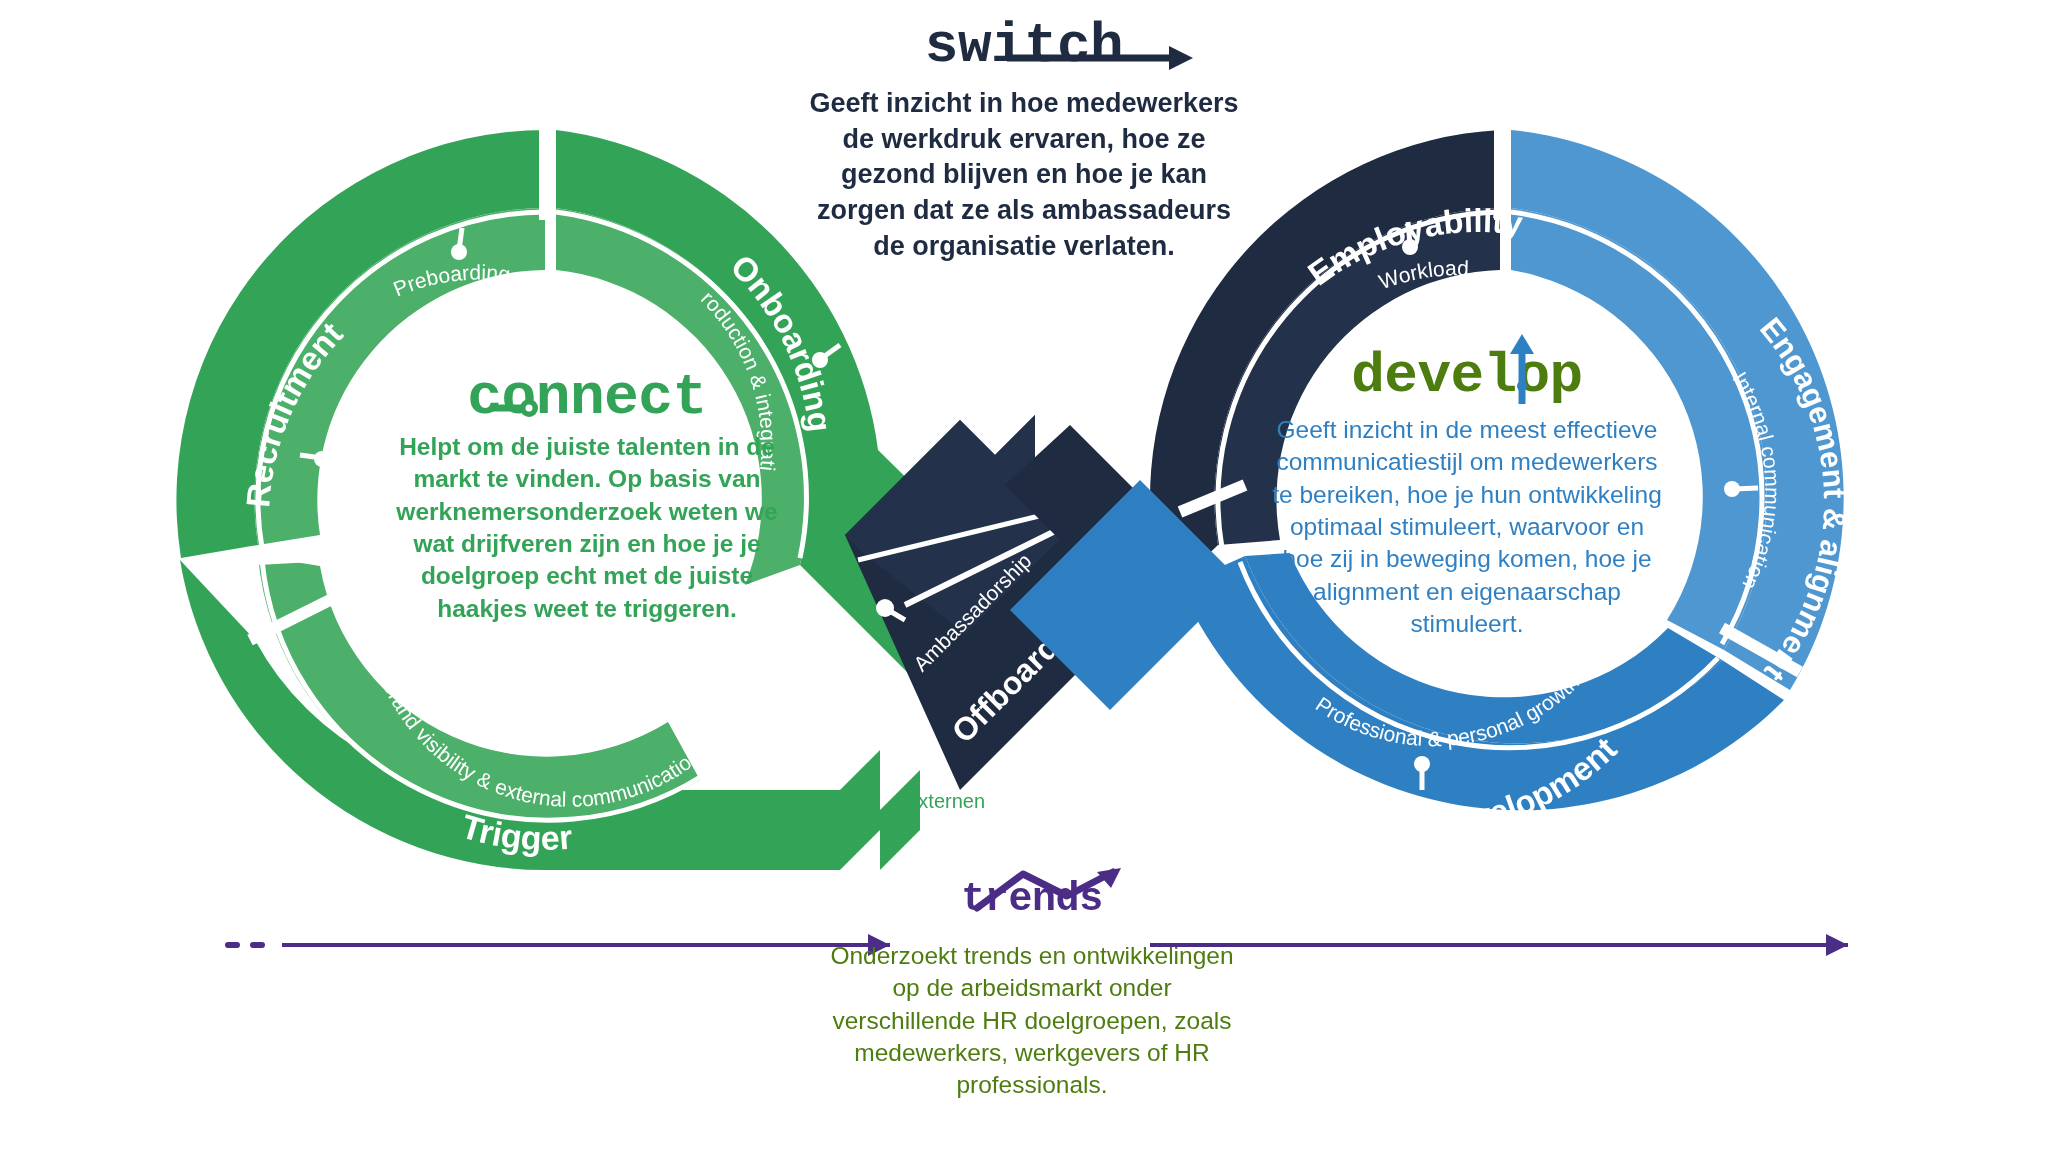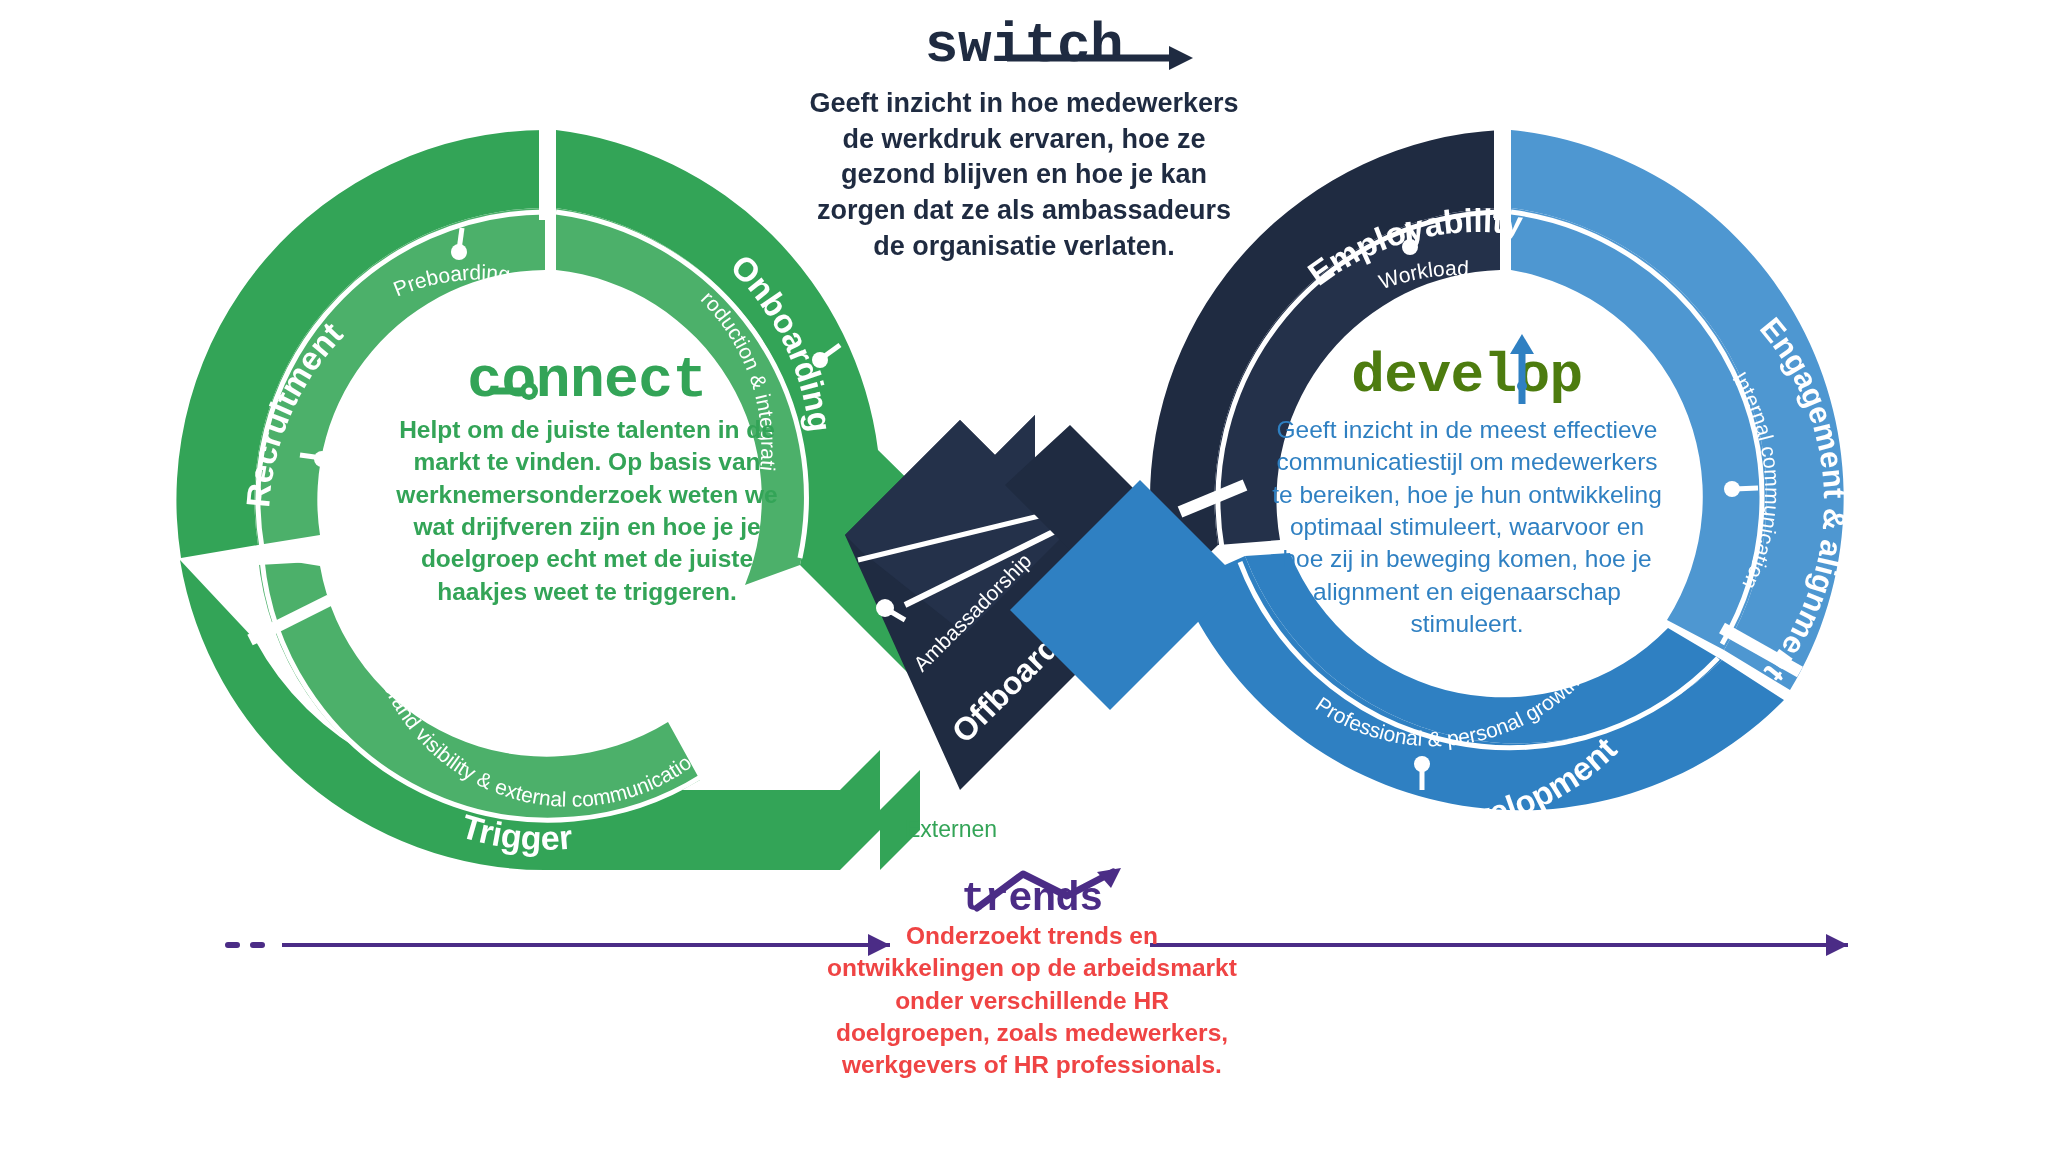--- a/index.html
+++ b/index.html
@@ -22,43 +22,43 @@
 
   
   #switch-block{left:800px;top:18px;width:448px;text-align:center;}
   #switch-logo{font-size:56px;color:#1f2b41;position:relative;display:inline-block;}
   #switch-desc{
     font-size:27px;line-height:1.32;color:#1f2b41;font-weight:bold;
     margin-top:12px;
   }
 
   
-  #connect-block{left:392px;top:352px;width:390px;text-align:center;}
+  #connect-block{left:392px;top:369px;width:390px;text-align:center;}
   #connect-logo{font-size:58px;color:#34a853;color:#33a457;position:relative;display:inline-block;}
   #connect-desc{
     font-size:24.5px;line-height:1.32;color:#33a457;font-weight:bold;margin-top:4px;
   }
 
   
   #develop-block{left:1272px;top:348px;width:390px;text-align:center;}
   #develop-logo{font-size:56px;color:#4d7c0f;position:relative;display:inline-block;}
   #develop-desc{
     font-size:24.5px;line-height:1.32;color:#2f80c2;font-weight:normal;margin-top:10px;
   }
 
   
   #trends-block{left:852px;top:880px;width:360px;text-align:center;}
   #trends-logo{font-size:40px;color:#4b2c86;position:relative;display:inline-block;}
   #trends-desc{
-    font-size:24.5px;line-height:1.32;color:#ef4444;font-weight:bold;margin-top:0;
+    font-size:24.5px;line-height:1.32;color:#4d7c0f;font-weight:normal;margin-top:20px;
     width:420px;margin-left:-30px;
   }
 
   #externen-label{
-    left:905px;top:790px;font-size:23px;color:#33a457;font-weight:normal;margin-top:26px;
+    left:905px;top:790px;font-size:20px;color:#33a457;font-weight:normal;
   }
 
   .logo-mark{position:absolute;pointer-events:none;}
 </style>
 </head>
 <body>
 
 <div class="stage">
 
   <svg class="diagram" viewBox="0 0 2048 1155">

